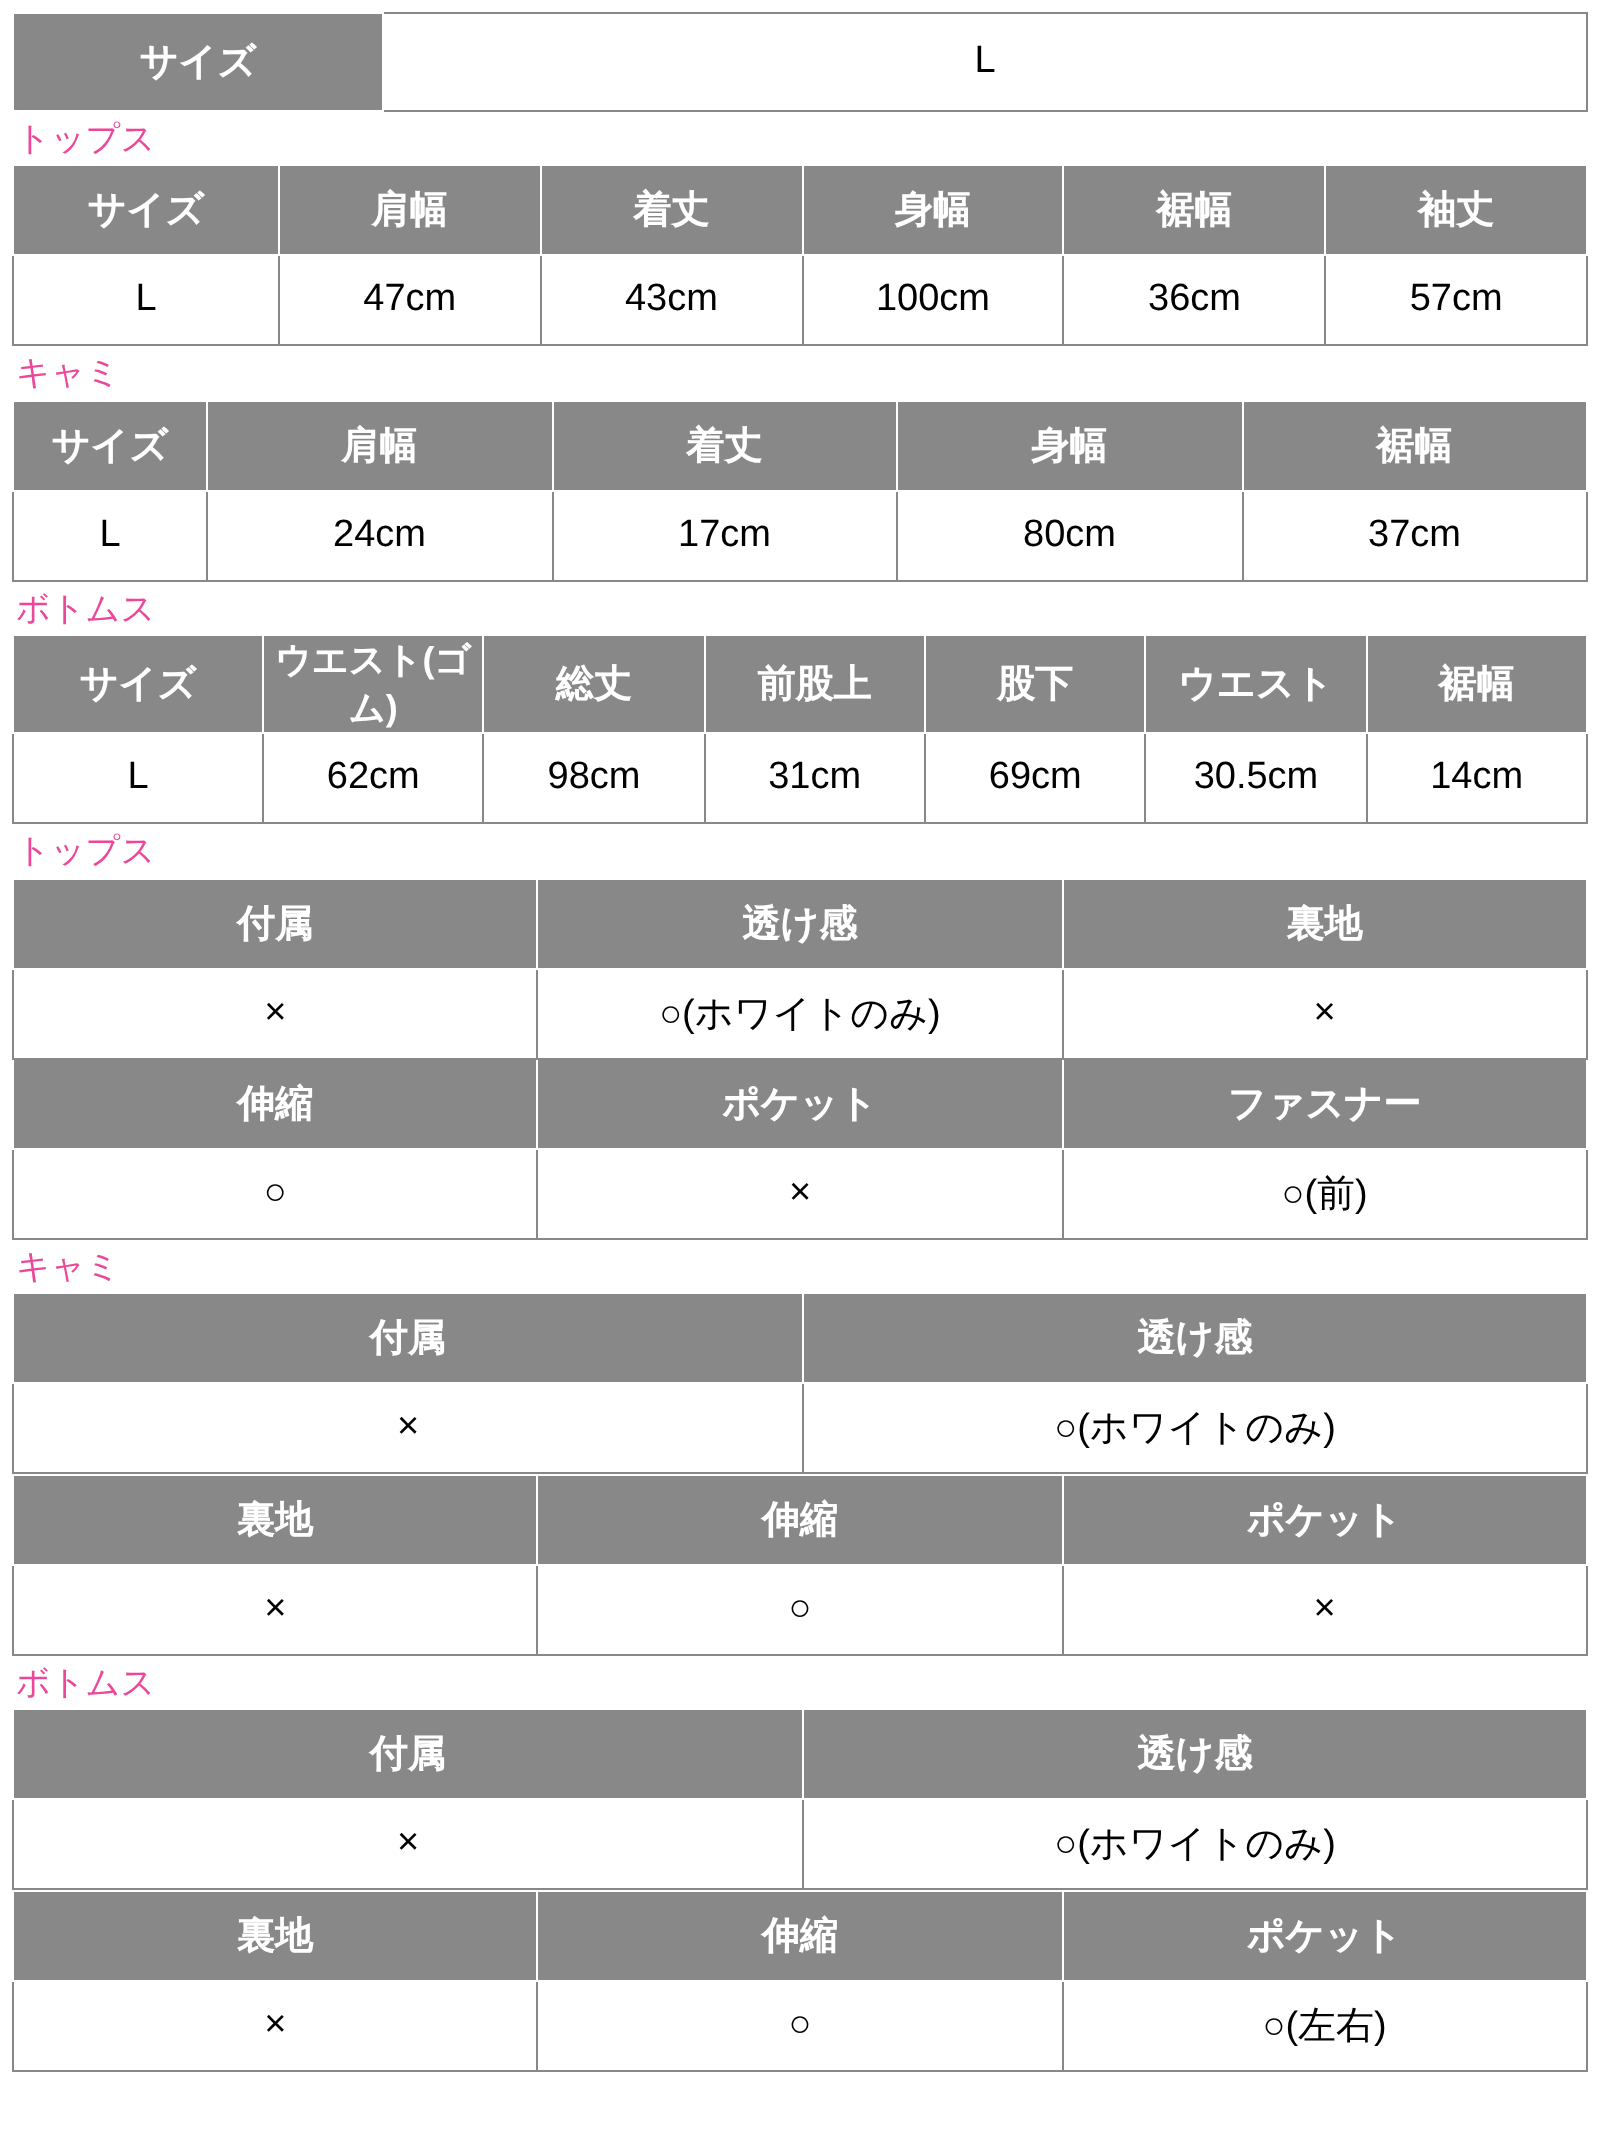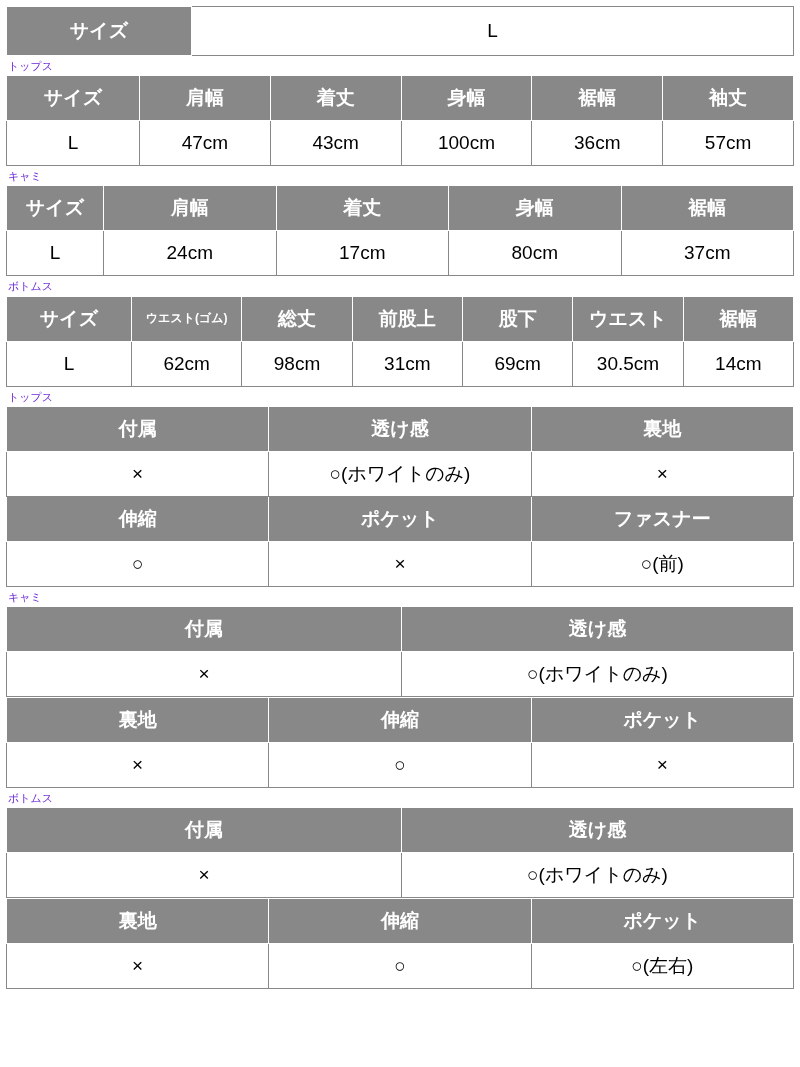--- a/index.html
+++ b/index.html
@@ -42,33 +42,33 @@
     background: #ffffff;
     color: #000000;
     border: 1px solid #888888;
   }
   .hdr-left {
     background: #888888;
     color: #ffffff;
     font-weight: bold;
   }
   .section-label {
-    font-size: 11px;
-    color: #6d28d9;
+    font-size: 17px;
+    color: #ec4899;
     padding: 4px 0 2px 2px;
     line-height: 1.2;
   }
   .spec-table td {
     height: 48px;
   }
   .spec-table .hdr-left {
     width: 184px;
   }
   .small-note {
-    font-size: 12px;
+    font-size: 18px;
     margin-top: 32px;
   }
   .tbl-wrap {
     margin-bottom: 0px;
   }
   .measure td {
     height: 44px;
   }
   .attr td {
     height: 44px;

